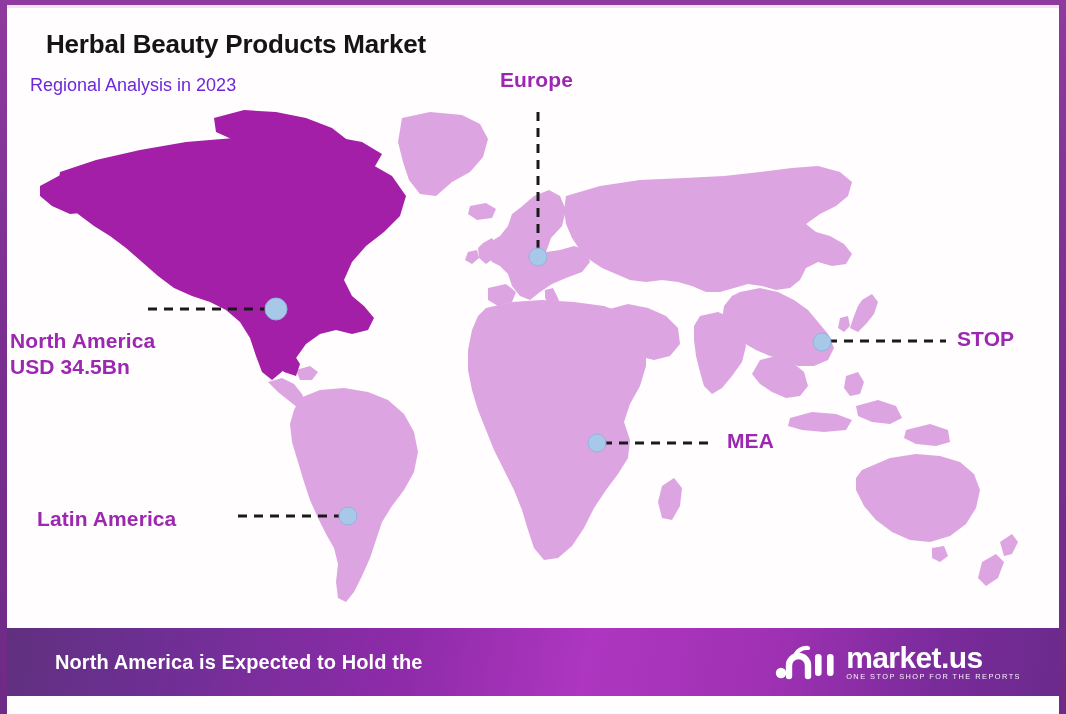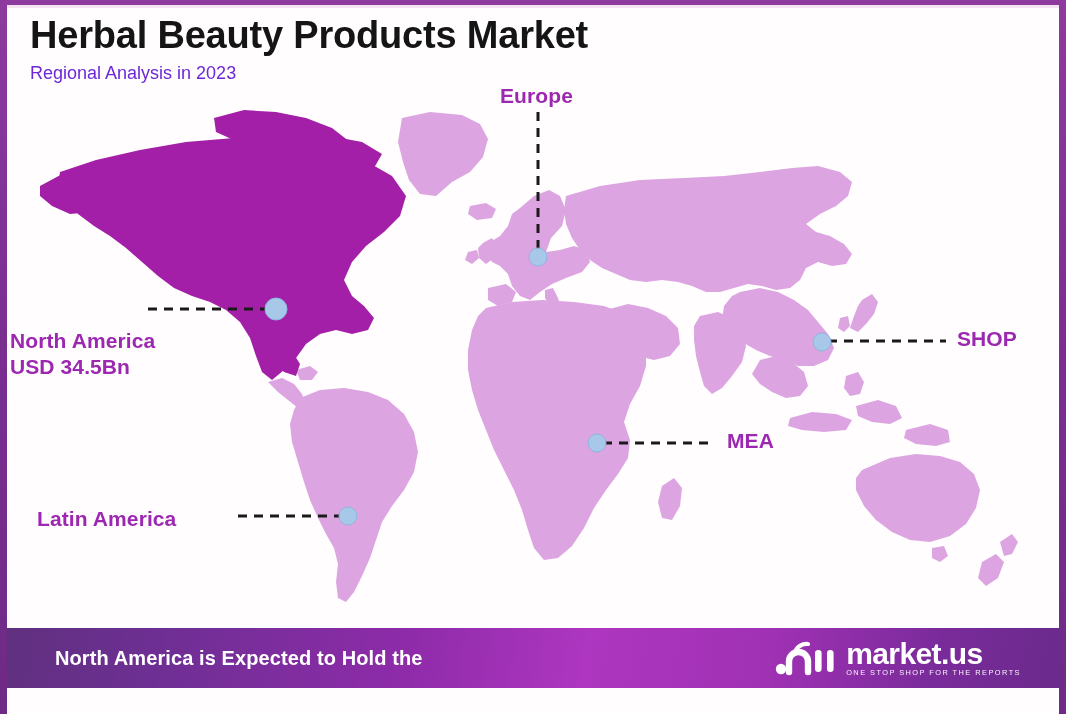--- a/index.html
+++ b/index.html
@@ -40,26 +40,26 @@
   }
 
   
   .header {
     position: absolute;
     left: 30px;
     top: 14px;
     width: 700px;
   }
   .title {
-    font-size: 38px;
+    font-size: 26px;
     font-weight: bold;
     color: #151515;
     letter-spacing: -0.2px;
     line-height: 1.12;
-    margin: 0;
+    margin: 16px;
   }
   .subtitle {
     font-size: 18px;
     font-weight: normal;
     color: #6d28d9;
     margin: 6px 0 12px 0;
     line-height: 1.15;
   }
 
   
@@ -74,34 +74,34 @@
   
   .region-label {
     position: absolute;
     color: #9c27b0;
     font-weight: bold;
     font-size: 21px;
     line-height: 1.25;
     white-space: nowrap;
     letter-spacing: 0.1px;
   }
-  .label-europe { left: 500px; top: 83px; text-align: center; }
+  .label-europe { left: 500px; top: 67px; text-align: center; }
   .label-apac   { left: 957px; top: 326px; }
   .label-mea    { left: 727px; top: 428px; }
   .label-latam  { left: 37px;  top: 506px; }
   .label-na     { left: 10px;  top: 328px; }
   .label-na .line2 { display: block; }
 
   
   .footer {
     position: absolute;
     left: 7px;
     top: 628px;
     width: 1052px;
-    height: 60px;
+    height: 68px;
     background: linear-gradient(100deg,
         #60307f 0%,
         #6d2f93 14%,
         #8e2ba9 38%,
         #ae36c0 55%,
         #a031b4 72%,
         #7a2b9b 88%,
         #6b2a8c 100%);
     display: flex;
     align-items: center;
@@ -265,21 +265,21 @@
         <circle cx="348" cy="516" r="9" fill="#a8c8ea" stroke="#8fb4dd" stroke-width="1"></circle>
       </g>
     </svg>
   </div>
 
   <div class="region-label label-europe">
     <span>Europe</span>
   </div>
 
   <div class="region-label label-apac">
-    <span>SHOP</span>
+    <span>STOP</span>
   </div>
 
   <div class="region-label label-mea">
     <span>MEA</span>
   </div>
 
   <div class="region-label label-latam">
     <span>Latin America</span>
   </div>
 

